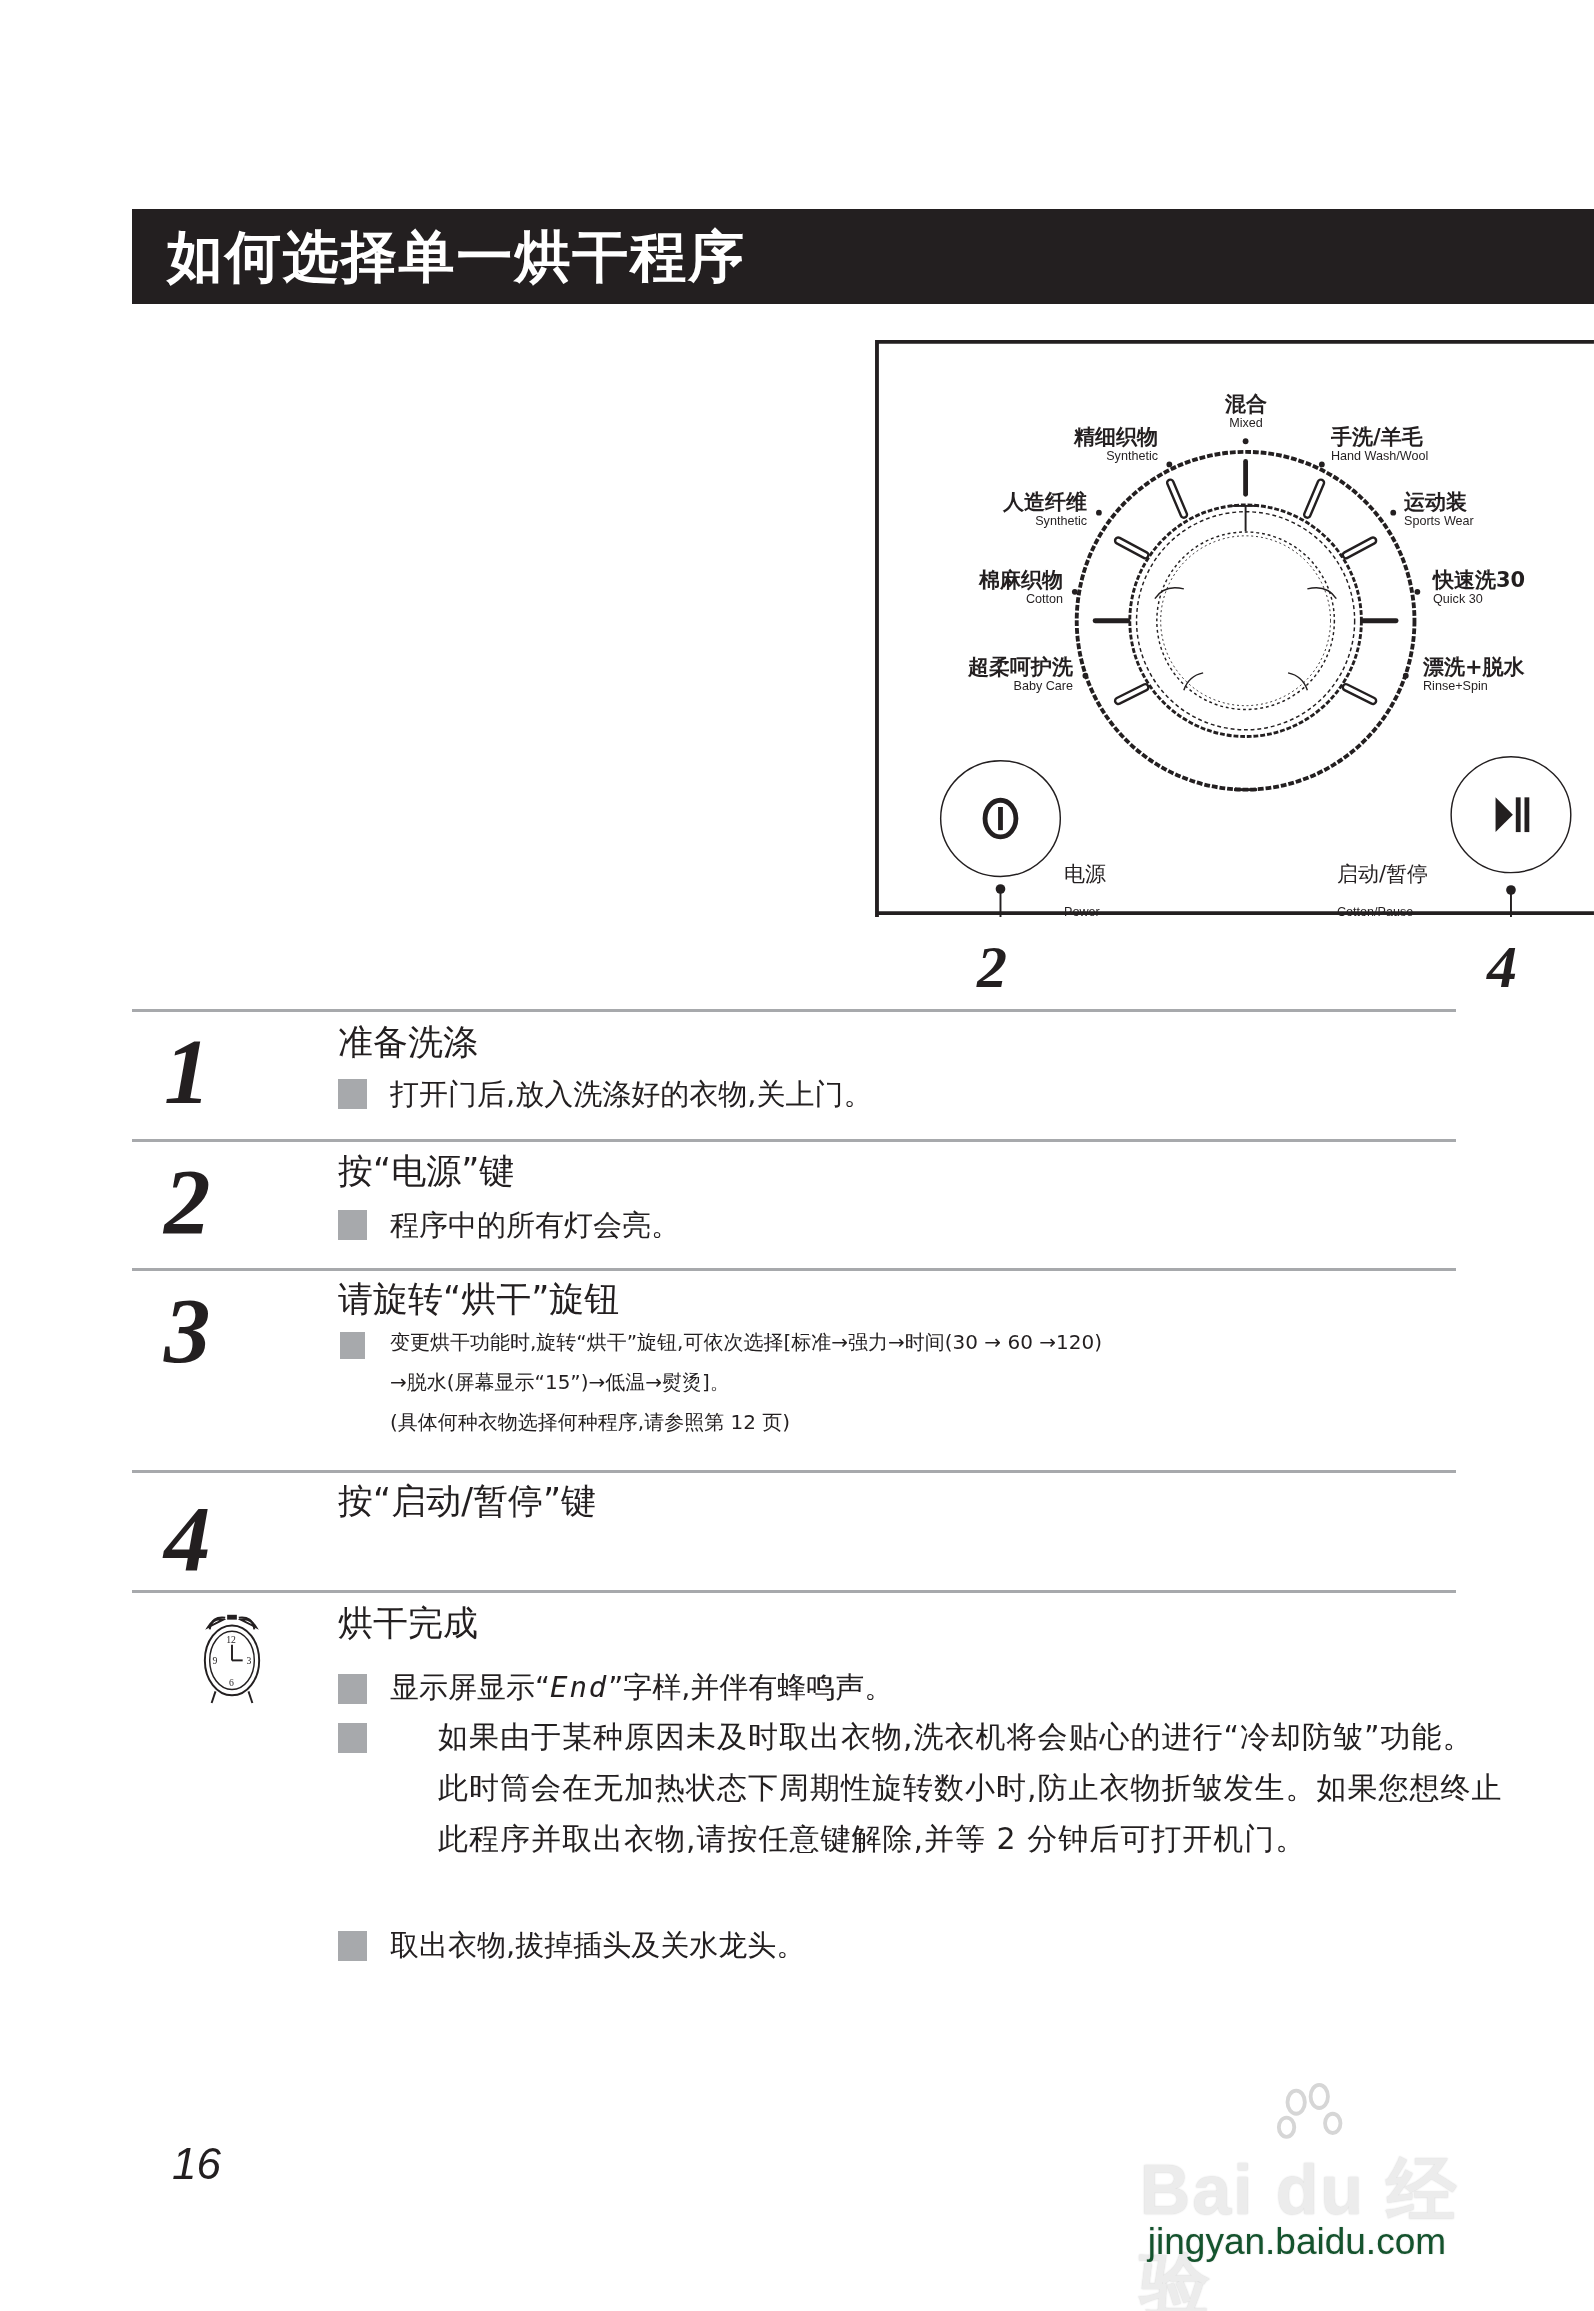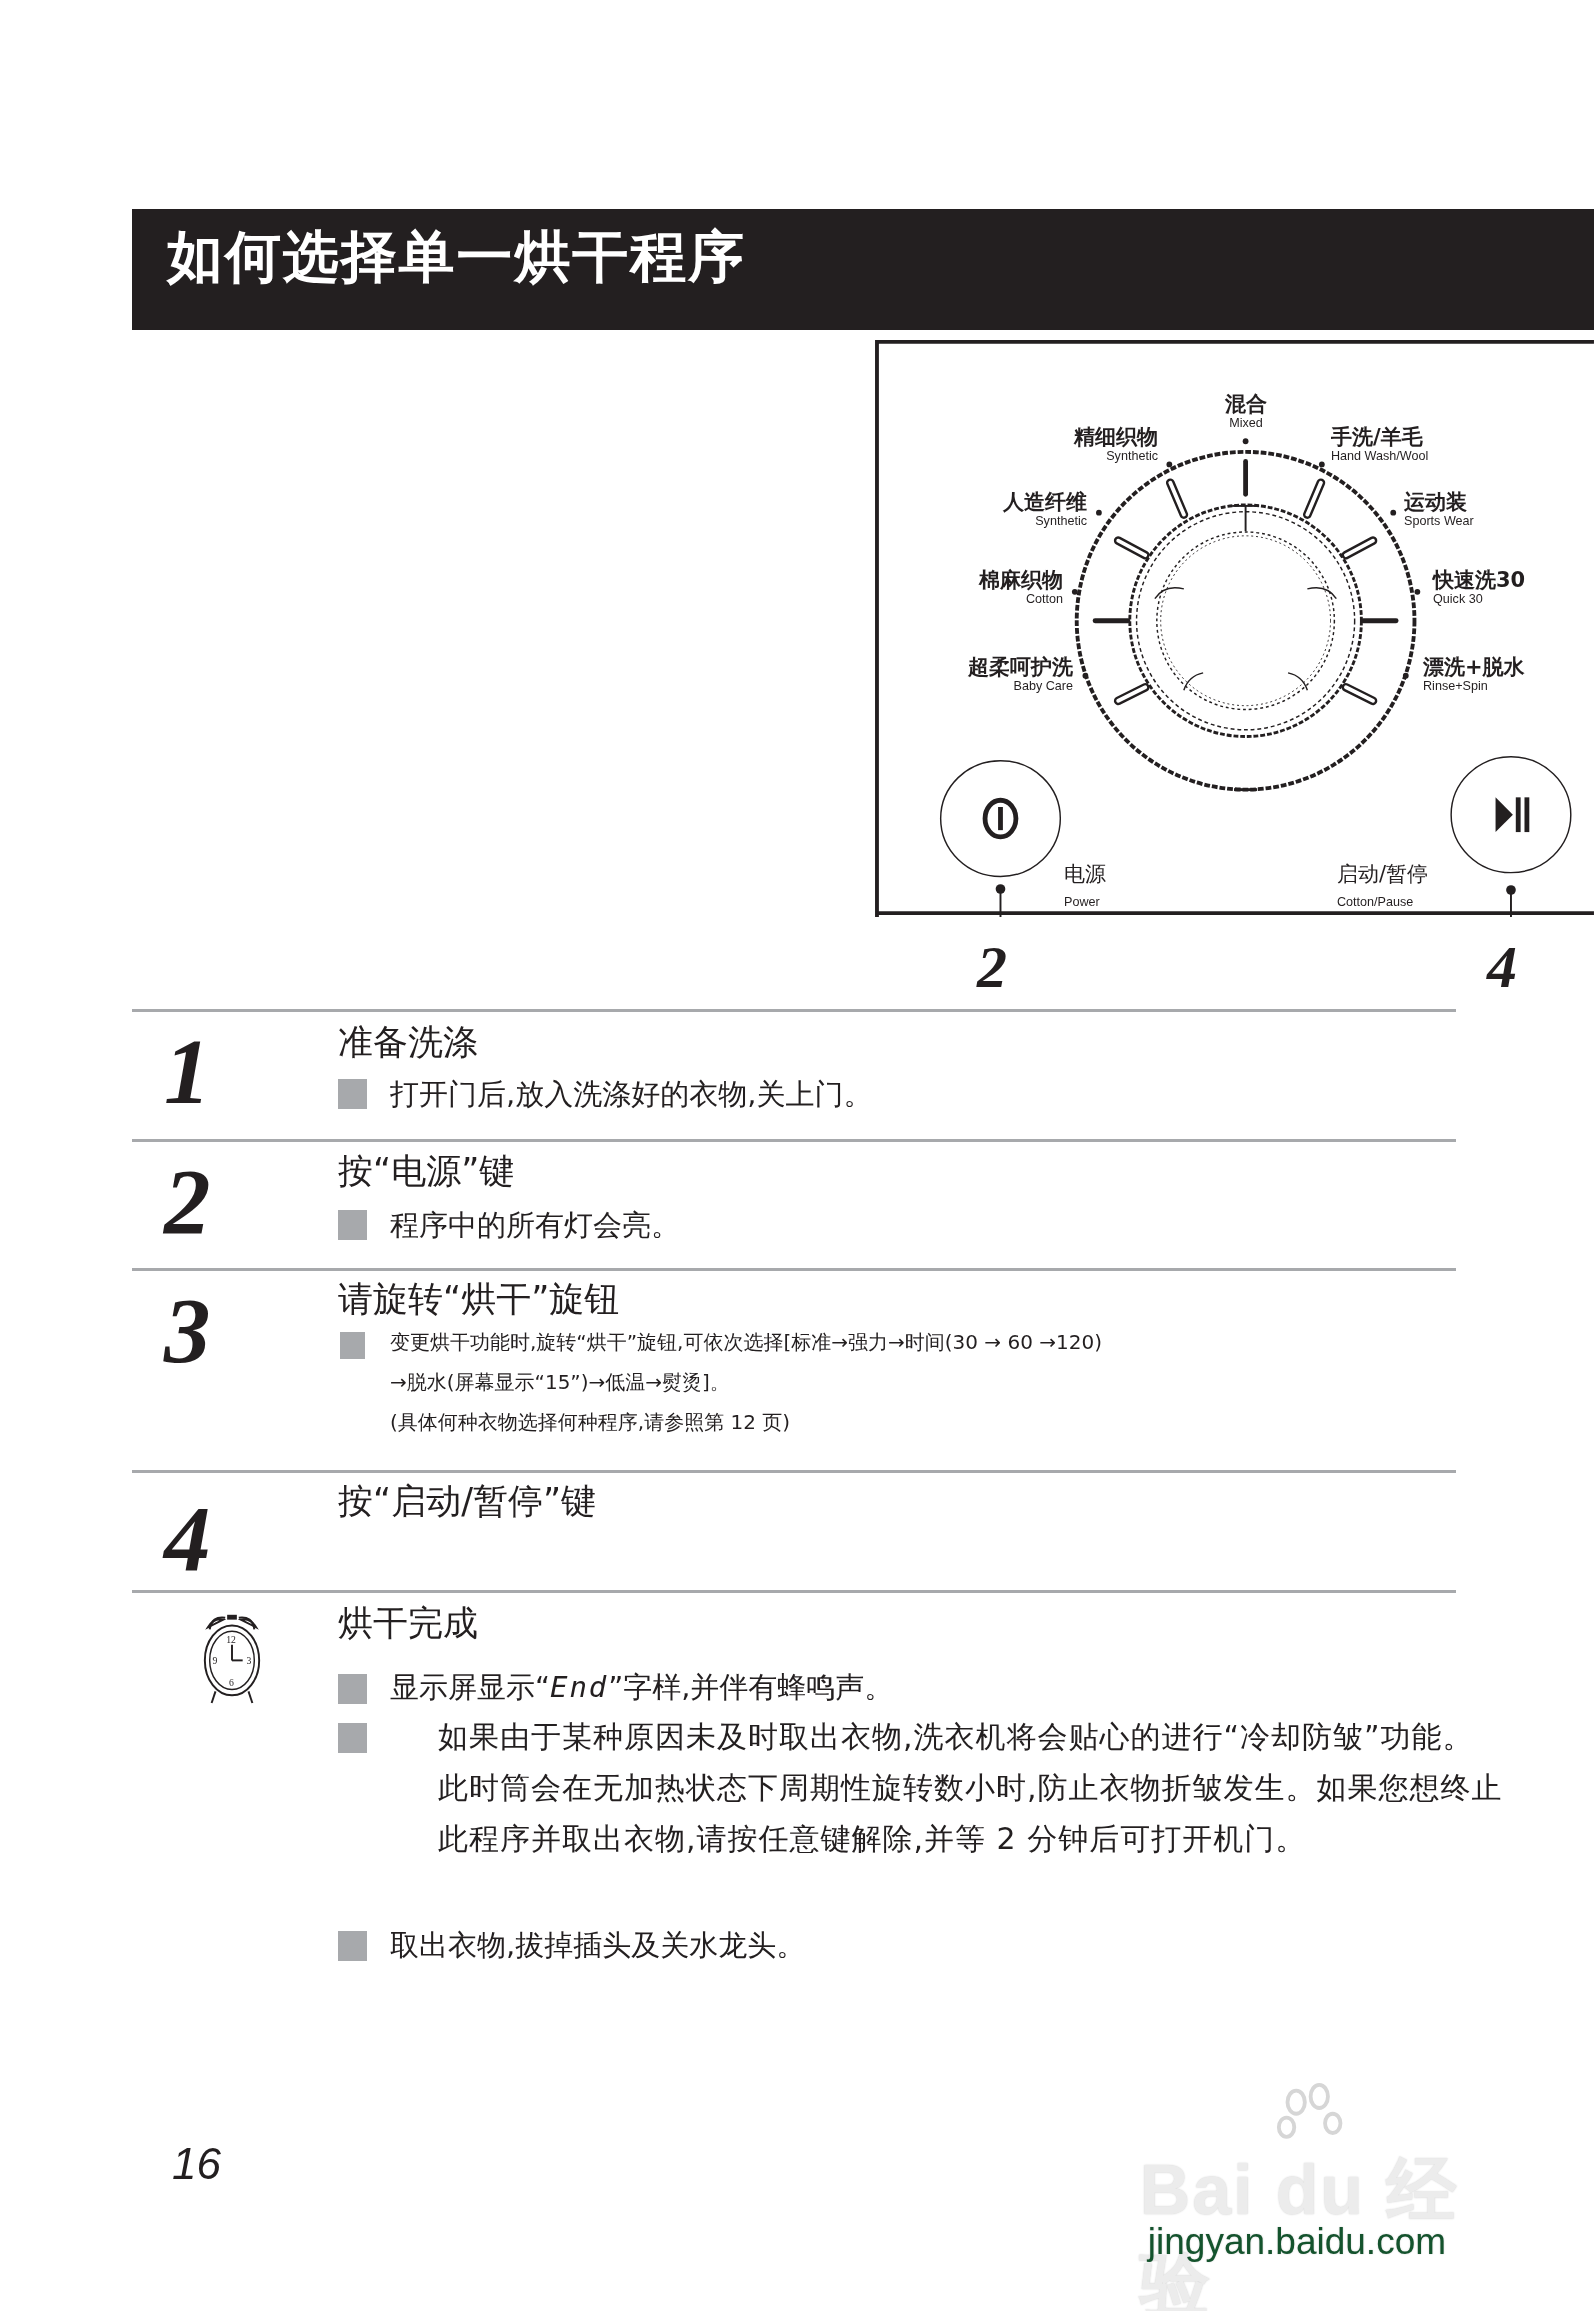--- a/index.html
+++ b/index.html
@@ -1,31 +1,31 @@
 <!DOCTYPE html>
 <html><head>
 <meta charset="utf-8">
 <style>
   html, body { margin:0; padding:0; background:#ffffff; }
   body { width:1594px; height:2311px; position:relative; overflow:hidden;
          font-family:"DejaVu Sans", sans-serif; color:#231f20; }
-  .title-bar { position:absolute; left:132px; top:209px; width:1462px; height:121px;
+  .title-bar { position:absolute; left:132px; top:209px; width:1462px; height:95px;
                background:#231f20; }
   .title-bar .title { position:absolute; left:35px; top:13.5px; font-size:56px; color:#fff;
                       letter-spacing:1.9px; font-weight:bold; line-height:68px; }
   .panel { position:absolute; left:875px; top:338px; width:719px; height:579px; }
   .panel svg { position:absolute; left:0; top:0; }
   .dial-label { position:absolute; text-align:center; line-height:1; white-space:nowrap; }
   .dial-label .zh { font-size:21px; font-weight:bold; display:block; }
   .dial-label .en { font-size:12.6px; display:block; margin-top:1.9px; font-family:"Liberation Sans", sans-serif; }
   .dial-label.right { text-align:left; }
   .dial-label.left { text-align:right; }
   .btn-label { position:absolute; line-height:1; white-space:nowrap; }
   .btn-label .zh { font-size:21px; display:block; }
-  .btn-label .en { font-size:12.6px; display:block; margin-top:11px; font-family:"Liberation Sans", sans-serif; }
+  .btn-label .en { font-size:12.6px; display:block; margin-top:21px; font-family:"Liberation Sans", sans-serif; }
   .callout { position:absolute; font-family:"Liberation Serif", serif; font-weight:bold;
              font-style:italic; font-size:60px; line-height:1; }
   .rule { position:absolute; left:132px; width:1324px; height:2.9px; background:#a7a9ac; }
   .step-num { position:absolute; left:164px; font-family:"Liberation Serif", serif;
               font-weight:bold; font-style:italic; font-size:93px; line-height:1; }
   .step-title { position:absolute; left:338px; font-size:35px; line-height:1; }
   .bullet { position:absolute; left:338px; width:29px; height:30px; background:#a7a9ac; }
   .bullet-text { position:absolute; left:390px; font-size:29px; line-height:1.0; white-space:nowrap; }
   .bullet-text.small { font-size:20px;text-align:center; }
   .multi { position:absolute; left:390px; width:1066px; font-size:30px; line-height:51px;

